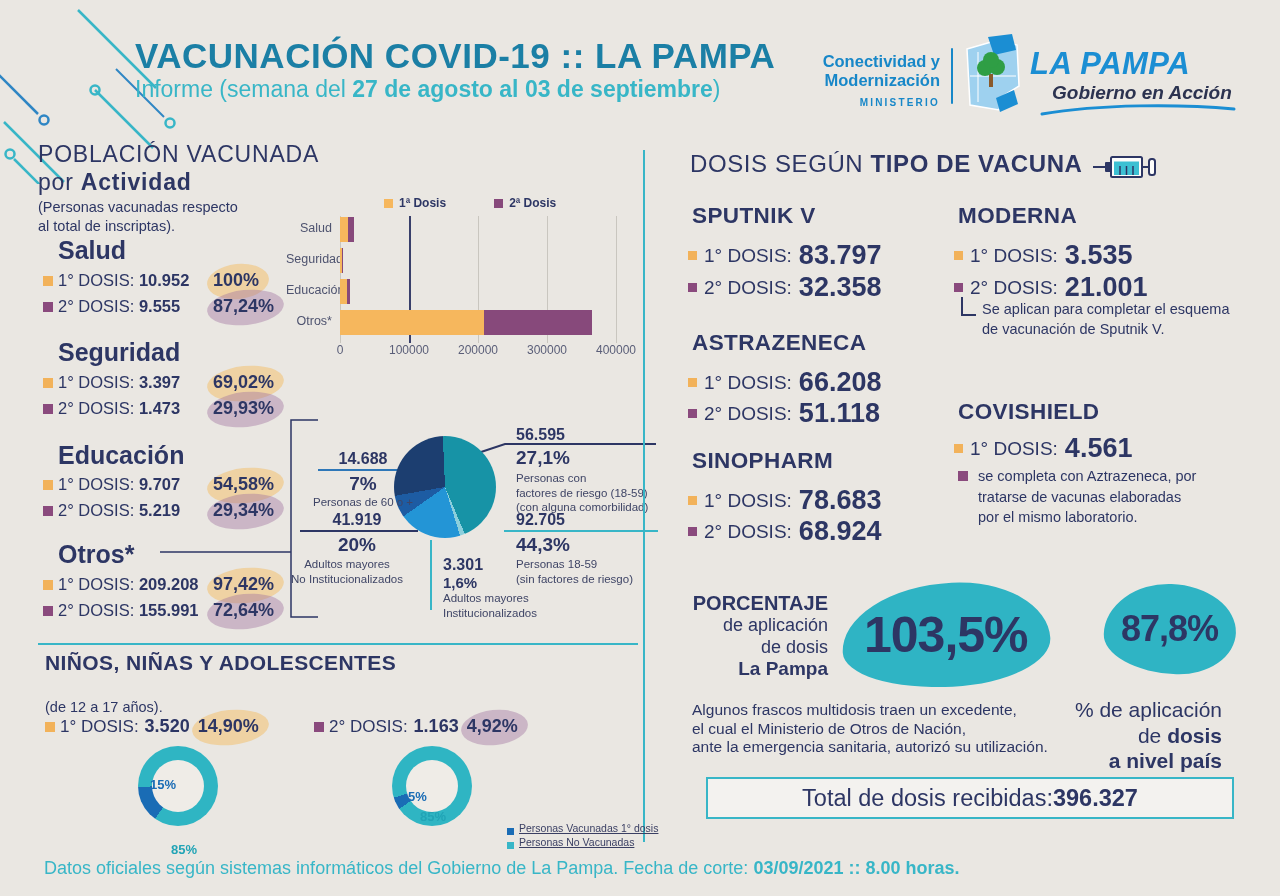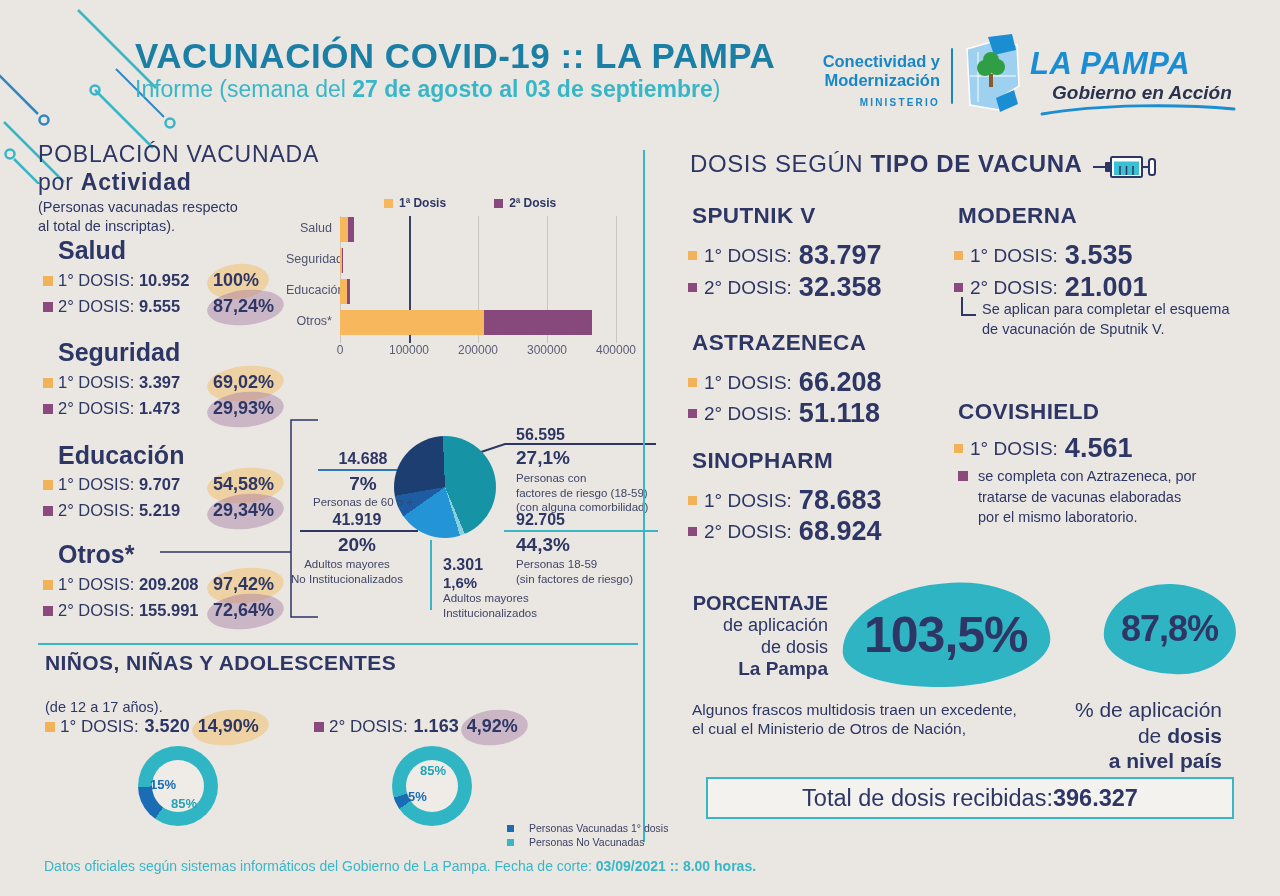--- a/index.html
+++ b/index.html
@@ -67,24 +67,24 @@
   .center{text-align:center;}
 
   
   .ninos-title{left:45px;top:651px;font-size:21px;font-weight:800;letter-spacing:.4px;}
   .ninos-sub{left:45px;top:679px;font-size:14.5px;margin-top:20px;}
   .ninos-row{display:flex;align-items:center;font-size:17px;}
   .ninos-row .v{font-weight:800;font-size:18px;margin:0 8px 0 6px;}
   .donut{position:absolute;width:80px;height:80px;border-radius:50%;}
   .donut-hole{position:absolute;inset:14px;border-radius:50%;background:#EFECE7;}
   .donut-lbl{position:absolute;font-weight:800;font-size:13px;}
-  .donut-lbl.teal{color:#21A4B6;}
+  .donut-lbl.teal{color:#21A4B6;margin-top:46px;}
   .donut-lbl.blue{color:var(--blue);}
   .mini-legend{left:507px;top:821px;font-size:10.5px;color:#3A3F63;line-height:14px;}
-  .mini-legend .row{display:flex;align-items:center;gap:15px;}
+  .mini-legend .row{display:flex;align-items:flex-end;gap:5px;text-decoration:underline;}
   .leg-dot{width:7px;height:7px;display:inline-block;}
   .leg-dot.blue{background:var(--blue);}
   .leg-dot.teal{background:var(--teal);}
 
   
   .h-div{left:38px;top:643px;width:600px;height:2px;background:var(--teal);}
   .v-div{left:643px;top:150px;width:2px;height:692px;background:var(--teal);}
 
   
   .vax-title{left:690px;top:150px;font-size:24px;letter-spacing:.6px;}
@@ -111,21 +111,21 @@
   .blob2 .big{font-size:36px;font-weight:800;letter-spacing:-1px;color:var(--navy);transform:rotate(-2deg);}
   .pct-note{left:692px;top:701px;font-size:15.5px;line-height:18.5px;}
   .pais-caption{left:1026px;top:697px;width:196px;text-align:right;font-size:21px;line-height:25.5px;}
   .pais-caption .b{font-weight:800;}
 
   
   .total-box{left:706px;top:777px;width:524px;height:38px;border:2px solid var(--teal);
              background:rgba(255,255,255,.45);display:flex;align-items:center;justify-content:center;
              font-size:23.5px;}
   .total-box .b{font-weight:800;}
-  .footer{left:44px;top:858px;font-size:14px;color:var(--teal);font-weight:500;}
+  .footer{left:44px;top:858px;font-size:18px;color:var(--teal);font-weight:500;}
   .footer .b{font-weight:800;}
 </style>
 </head>
 <body>
 
 <div class="page">
 
   <svg class="abs" style="left:-4px;top:-6px" width="250" height="190" viewBox="0 0 250 190">
     <line x1="82" y1="16" x2="160" y2="94" stroke="#38B6C7" stroke-width="2.5"></line>
     <line x1="99" y1="96" x2="157" y2="154" stroke="#38B6C7" stroke-width="2.5"></line>
@@ -455,20 +455,21 @@
   <div class="abs blob blob1">
     <span class="big">103,5%</span>
   </div>
   <div class="abs blob blob2">
     <span class="big">87,8%</span>
   </div>
 
   <div class="abs pct-note">
     <div>Algunos frascos multidosis traen un excedente,</div>
     <div>el cual el Ministerio de Otros de Nación,</div>
+    <div>ante la emergencia sanitaria, autorizó su utilización.</div>
   </div>
 
   <div class="abs pais-caption">
     <div>% de aplicación</div>
     <div><span>de </span><span class="b">dosis</span></div>
     <div class="b">a nivel país</div>
   </div>
 
   <div class="abs total-box">
     <span>Total de dosis recibidas: </span>

